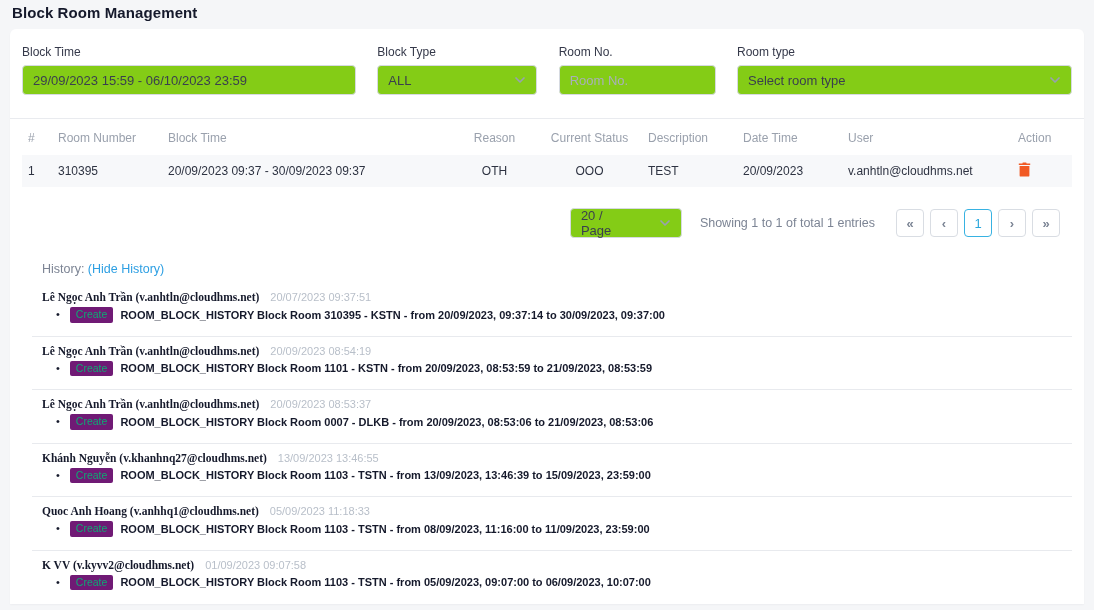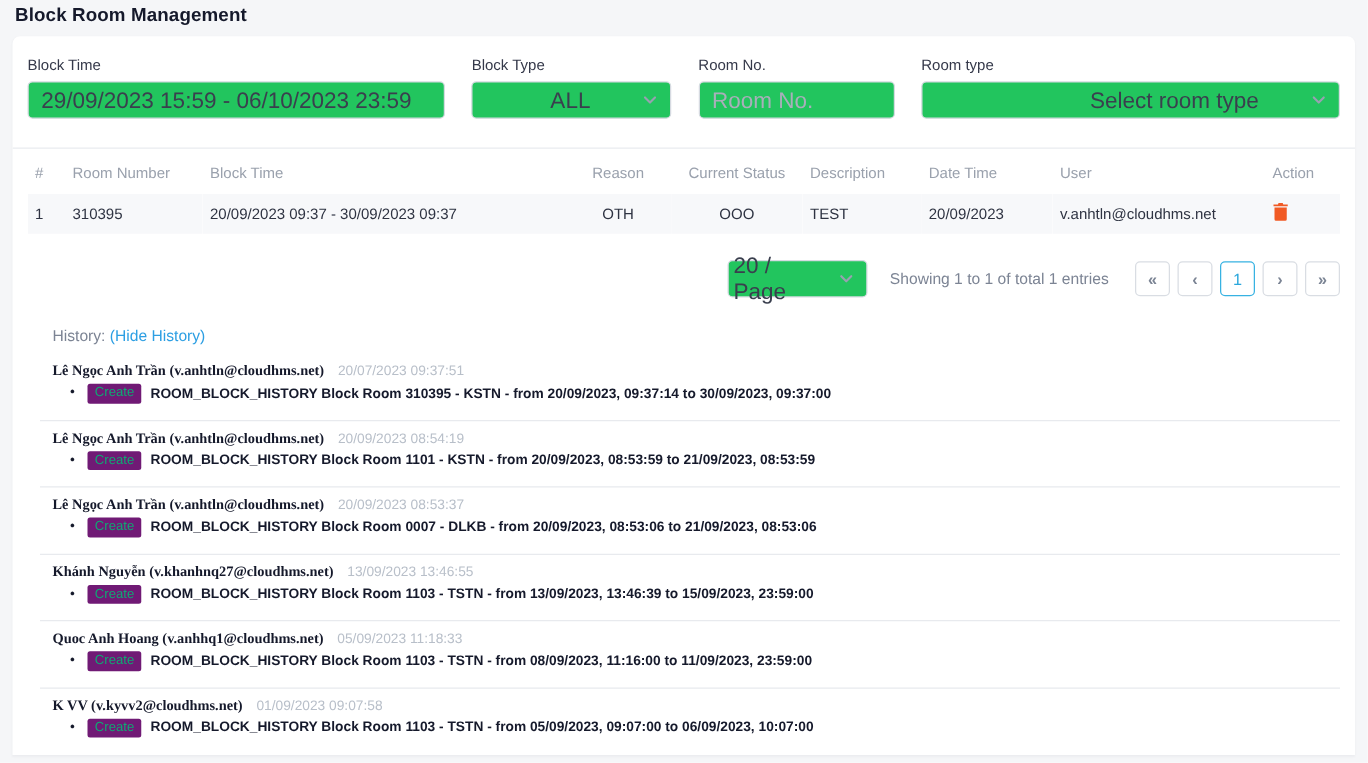--- a/index.html
+++ b/index.html
@@ -21,26 +21,26 @@
     overflow: hidden;
   }
 
   
   .filters { display: flex; justify-content: space-between; padding: 16px 12px 23px; }
   .filter-col { display: flex; flex-direction: column; }
   .filter-col .lbl { font-size: 12px; color: #35394a; margin-bottom: 6px; }
   .fc-1 { width: 334px; } .fc-2 { width: 160px; } .fc-3 { width: 157px; } .fc-4 { width: 335px; }
   .input, .select {
     height: 30px; border: 1px solid #d6dae1; border-radius: 4px;
-    background: #22c55e; font-size: 18px; color: #3a3f4e;
+    background: #84cc16; font-size: 13px; color: #3a3f4e;
     padding: 0 10px; display: flex; align-items: center; width: 100%;
     font-family: inherit; outline: none;
   }
   .input::placeholder { color: #a9afba; }
-  .select { justify-content: flex-end; cursor: pointer; gap: 36px; }
+  .select { justify-content: space-between; cursor: pointer; gap: 36px; }
   .chev { flex: 0 0 auto; margin-left: 6px; display: inline-flex; }
 
   
   .table-section { border-top: 1px solid #e9ebef; }
   table.grid { border-collapse: collapse; table-layout: fixed; width: 1050px; margin: 0 12px; }
   table.grid th {
     font-size: 12px; font-weight: 400; color: #9aa1ad; text-align: left;
     padding: 12px 6px 10px; white-space: nowrap; overflow: hidden;
   }
   table.grid td {
@@ -49,21 +49,21 @@
   table.grid tbody tr { background: #f7f8fa; }
   .col-idx { width: 30px; } .col-room { width: 110px; } .col-btime { width: 290px; }
   .col-reason { width: 85px; text-align: center !important; }
   .col-status { width: 105px; text-align: center !important; }
   .col-desc { width: 95px; } .col-date { width: 105px; } .col-user { width: 170px; }
   .col-action { width: 60px; }
   .trash-btn { background: none; border: none; cursor: pointer; padding: 0; display: inline-flex; }
 
   
   .pagination {
-    margin: 21px 12px 0; display: flex; justify-content: flex-end; align-items: center;
+    margin: 21px 24px 0; display: flex; justify-content: flex-end; align-items: center;
   }
   .pagesize {
     width: 112px; height: 30px; margin-right: 18px;
   }
   .pg-summary { font-size: 12.5px; color: #7c8494; margin-right: 15px; }
   .pg-btn {
     width: 28px; height: 28px; margin-left: 6px;
     border: 1px solid #d9dde3; border-radius: 4px; background: #fff;
     color: #7b8494; font-size: 13px; font-weight: 700; line-height: 1;
     display: inline-flex; align-items: center; justify-content: center;

